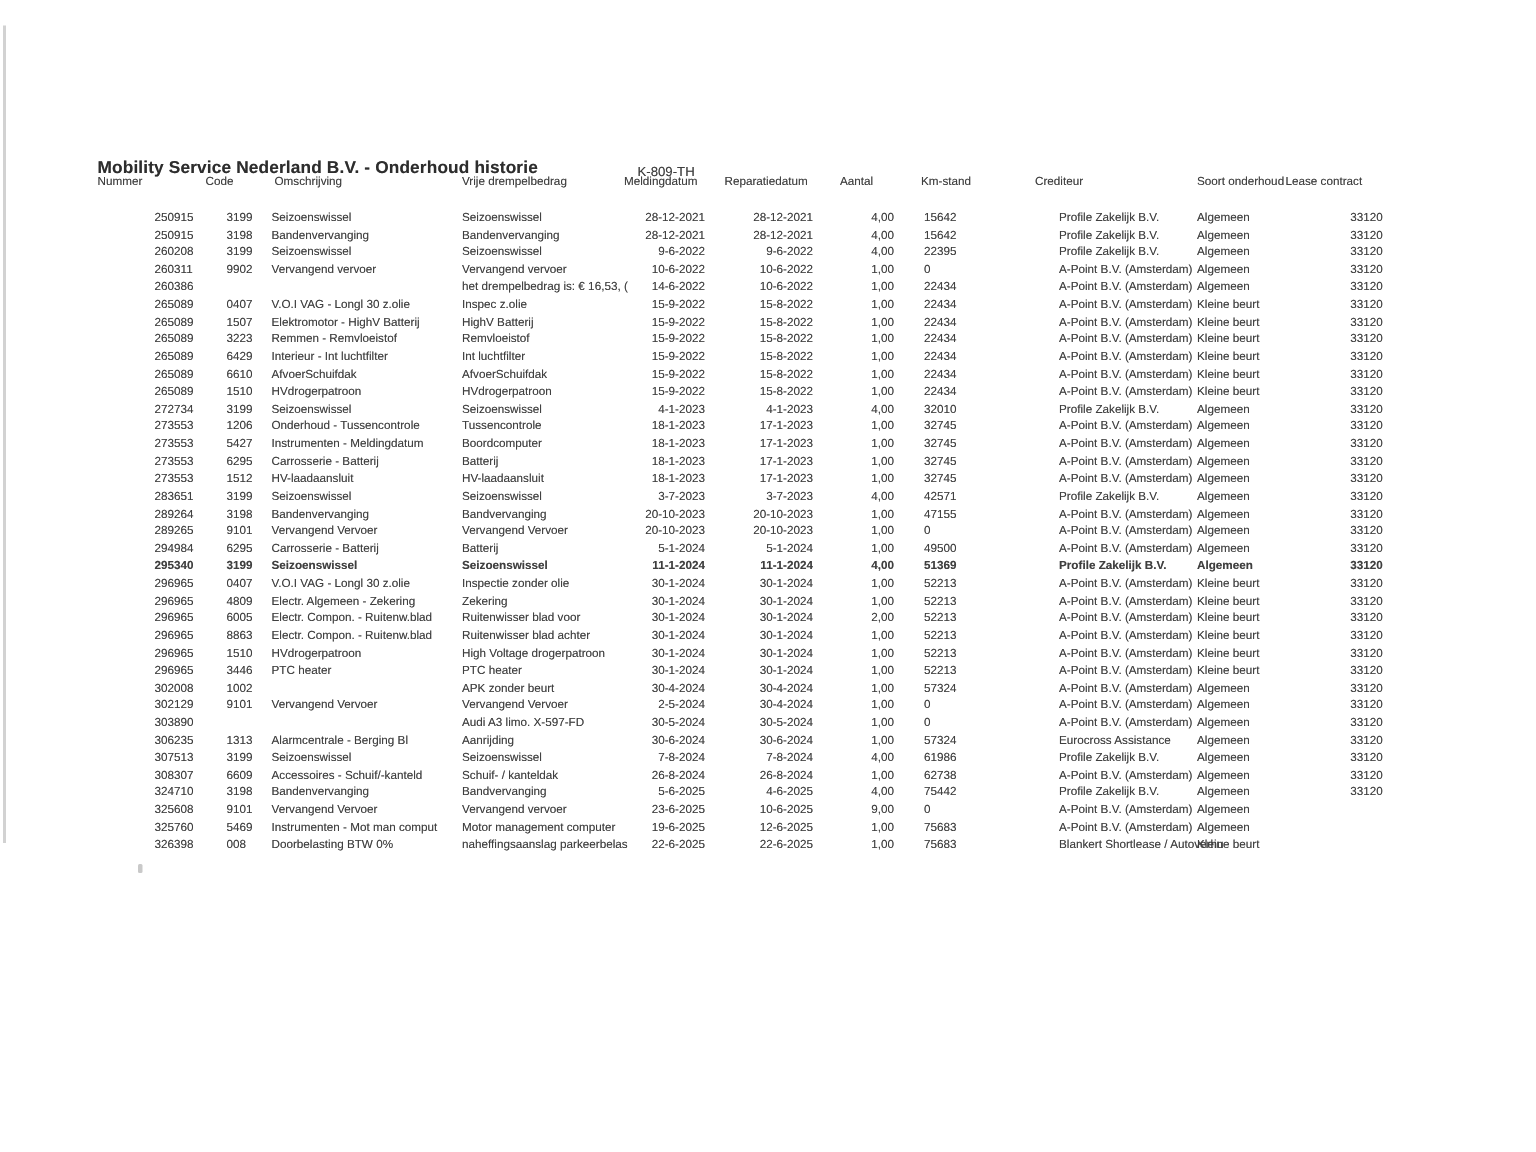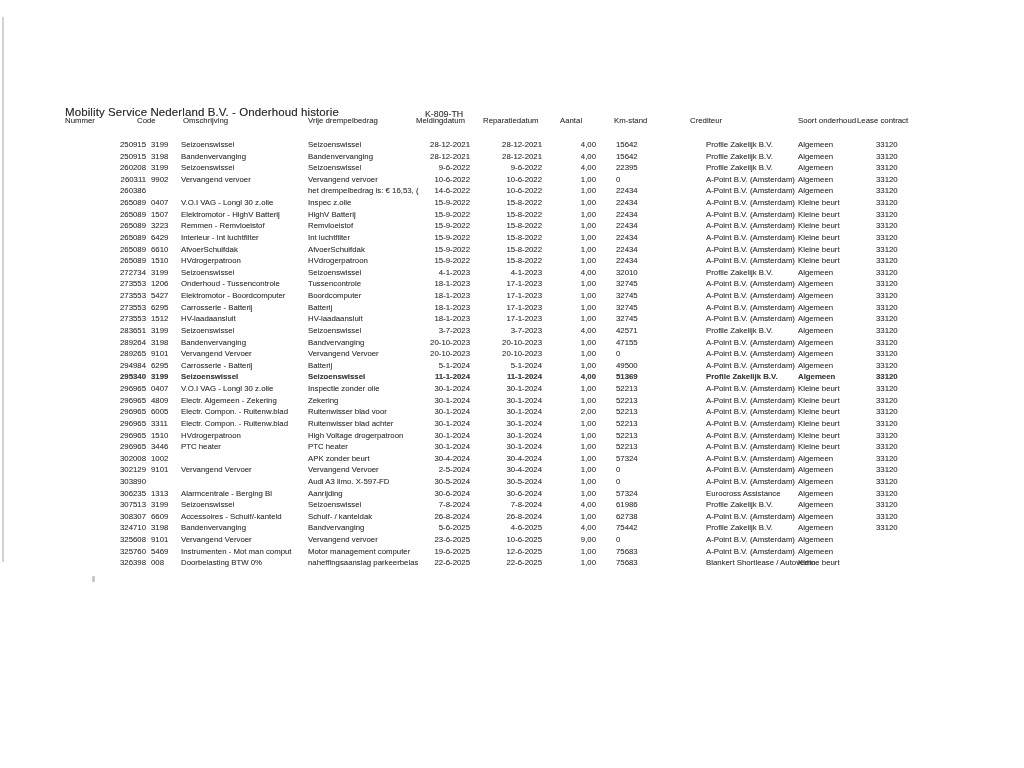--- a/index.html
+++ b/index.html
@@ -6,21 +6,21 @@
   .page {
     position:relative; width:1024px; height:768px; background:#ffffff;
     font-family:"Liberation Sans","DejaVu Sans",sans-serif;
     color:#3f3f3f; overflow:hidden;
   }
   .scan-edge { position:absolute; left:2px; top:17px; width:2px; height:545px; background:#d2d2d2; }
   .scan-speck { position:absolute; left:92px; top:576px; width:3px; height:6px; background:#c9c9c9; border-radius:1px; }
 
   .doc-title {
     position:absolute; left:65px; top:106px;
-    font-size:11.5px; font-weight:normal; color:#2d2d2d; letter-spacing:0.1px;
+    font-size:11.5px; font-weight:bold; color:#2d2d2d; letter-spacing:0.1px;
     text-shadow:0 0 0.35px rgba(45,45,45,0.5); white-space:nowrap;
   }
   .plate {
     position:absolute; left:425px; top:109px;
     font-size:8.8px; color:#3f3f3f; text-shadow:0 0 0.3px rgba(63,63,63,0.5);
   }
 
   .hcell, .cell {
     position:absolute; font-size:7.8px; line-height:11px; white-space:nowrap;
     text-shadow:0 0 0.3px rgba(63,63,63,0.5);
@@ -36,31 +36,31 @@
   .h-vrije_omschrijving { left:308px; }
   .h-meldingdatum { left:416px; }
   .h-reparatiedatum { left:483px; }
   .h-aantal { left:560px; }
   .h-km_stand { left:614px; }
   .h-crediteur { left:690px; }
   .h-soort_onderhoud { left:798px; }
   .h-lease_contract { left:857px; }
 
   
-  .c-nummer { left:103px; width:43px; text-align:right; }
+  .c-nummer { left:103px; width:43px; }
   .c-code { left:151px; width:34px; }
   .c-omschrijving { left:181px; width:126px; }
   .c-vrije_omschrijving { left:308px; width:110px; }
   .c-meldingdatum { left:400px; width:70px; text-align:right; }
   .c-reparatiedatum { left:472px; width:70px; text-align:right; }
   .c-aantal { left:550px; width:46px; text-align:right; }
   .c-km_stand { left:616px; width:70px; }
   .c-crediteur { left:706px; width:106px; overflow:visible; }
   .c-soort_onderhoud { left:798px; width:76px; }
-  .c-lease_contract { left:876px; width:70px; text-align:left; }
+  .c-lease_contract { left:876px; width:70px; text-align:center; }
 </style>
 </head>
 <body>
 
 <div class="page">
   <div class="scan-edge"></div>
   <div class="scan-speck"></div>
 
   <div class="doc-title">Mobility Service Nederland B.V. - Onderhoud historie</div>
   <div class="plate">K-809-TH</div>
@@ -244,21 +244,21 @@
         <span class="cell c-reparatiedatum">17-1-2023</span>
         <span class="cell c-aantal">1,00</span>
         <span class="cell c-km_stand">32745</span>
         <span class="cell c-crediteur">A-Point B.V. (Amsterdam)</span>
         <span class="cell c-soort_onderhoud">Algemeen</span>
         <span class="cell c-lease_contract">33120</span>
       </div>
       <div class="trow" style="top: 151.06px;">
         <span class="cell c-nummer">273553</span>
         <span class="cell c-code">5427</span>
-        <span class="cell c-omschrijving">Elektromotor - Boordcomputer</span>
+        <span class="cell c-omschrijving">Instrumenten - Meldingdatum</span>
         <span class="cell c-vrije_omschrijving">Boordcomputer</span>
         <span class="cell c-meldingdatum">18-1-2023</span>
         <span class="cell c-reparatiedatum">17-1-2023</span>
         <span class="cell c-aantal">1,00</span>
         <span class="cell c-km_stand">32745</span>
         <span class="cell c-crediteur">A-Point B.V. (Amsterdam)</span>
         <span class="cell c-soort_onderhoud">Algemeen</span>
         <span class="cell c-lease_contract">33120</span>
       </div>
       <div class="trow" style="top: 162.68px;">
@@ -386,21 +386,21 @@
         <span class="cell c-meldingdatum">30-1-2024</span>
         <span class="cell c-reparatiedatum">30-1-2024</span>
         <span class="cell c-aantal">2,00</span>
         <span class="cell c-km_stand">52213</span>
         <span class="cell c-crediteur">A-Point B.V. (Amsterdam)</span>
         <span class="cell c-soort_onderhoud">Kleine beurt</span>
         <span class="cell c-lease_contract">33120</span>
       </div>
       <div class="trow" style="top: 278.88px;">
         <span class="cell c-nummer">296965</span>
-        <span class="cell c-code">3311</span>
+        <span class="cell c-code">8863</span>
         <span class="cell c-omschrijving">Electr. Compon. - Ruitenw.blad</span>
         <span class="cell c-vrije_omschrijving">Ruitenwisser blad achter</span>
         <span class="cell c-meldingdatum">30-1-2024</span>
         <span class="cell c-reparatiedatum">30-1-2024</span>
         <span class="cell c-aantal">1,00</span>
         <span class="cell c-km_stand">52213</span>
         <span class="cell c-crediteur">A-Point B.V. (Amsterdam)</span>
         <span class="cell c-soort_onderhoud">Kleine beurt</span>
         <span class="cell c-lease_contract">33120</span>
       </div>

